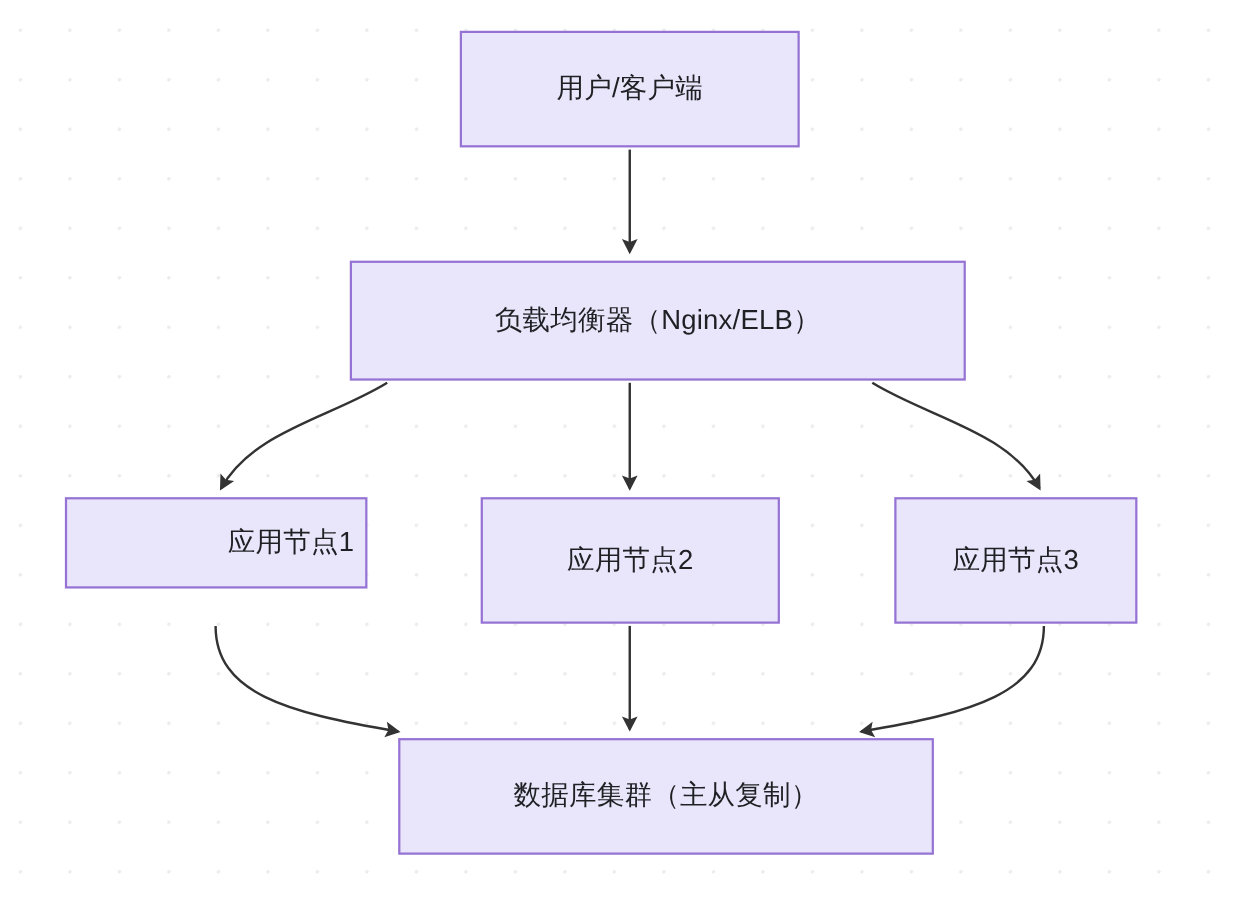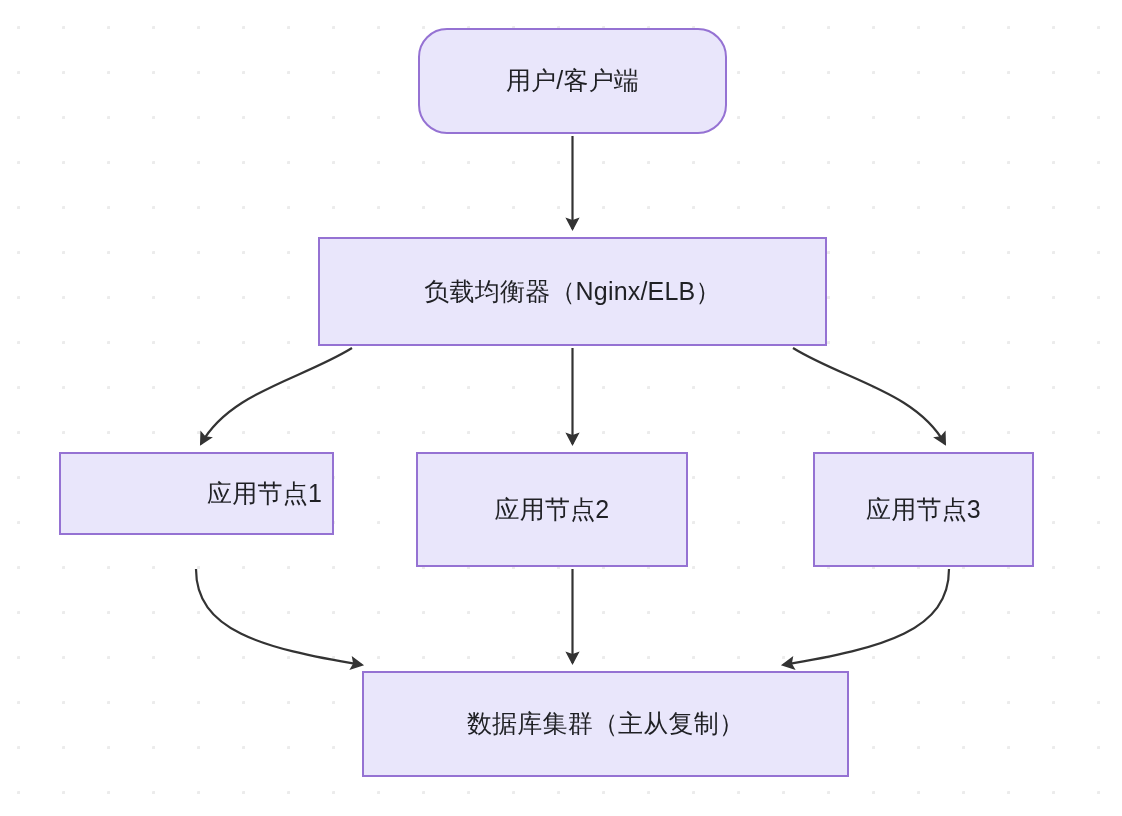--- a/index.html
+++ b/index.html
@@ -41,24 +41,24 @@
     font-size: 25px;
     line-height: 1.25;
     letter-spacing: 0.2px;
     z-index: 2;
   }
   .node-label {
     display: block;
     padding: 0 10px;
     white-space: nowrap;
   }
-  #node-client   { left: 418px; top: 28px;  width: 309px; height: 106px; border-radius: 29px; }
-  #node-lb       { left: 318px; top: 237px; width: 509px; height: 109px; }
+  #node-client   { left: 418px; top: 28px;  width: 309px; height: 106px; }
+  #node-lb       { left: 318px; top: 237px; width: 560px; height: 109px; }
   #node-app1     { left: 59px;  top: 452px; width: 275px; height: 83px; justify-content: flex-end; }
-  #node-app2     { left: 416px; top: 452px; width: 272px; height: 115px; }
+  #node-app2     { left: 437px; top: 452px; width: 272px; height: 115px; }
   #node-app3     { left: 813px; top: 452px; width: 221px; height: 115px; }
   #node-db       { left: 329px; top: 671px; width: 487px; height: 106px; margin-left: 33px; }
 </style>
 </head>
 <body>
 
 <div id="canvas">
 
   <svg id="edge-layer" viewBox="0 0 1122 816" width="1122" height="816" xmlns="http://www.w3.org/2000/svg">
     <defs>

